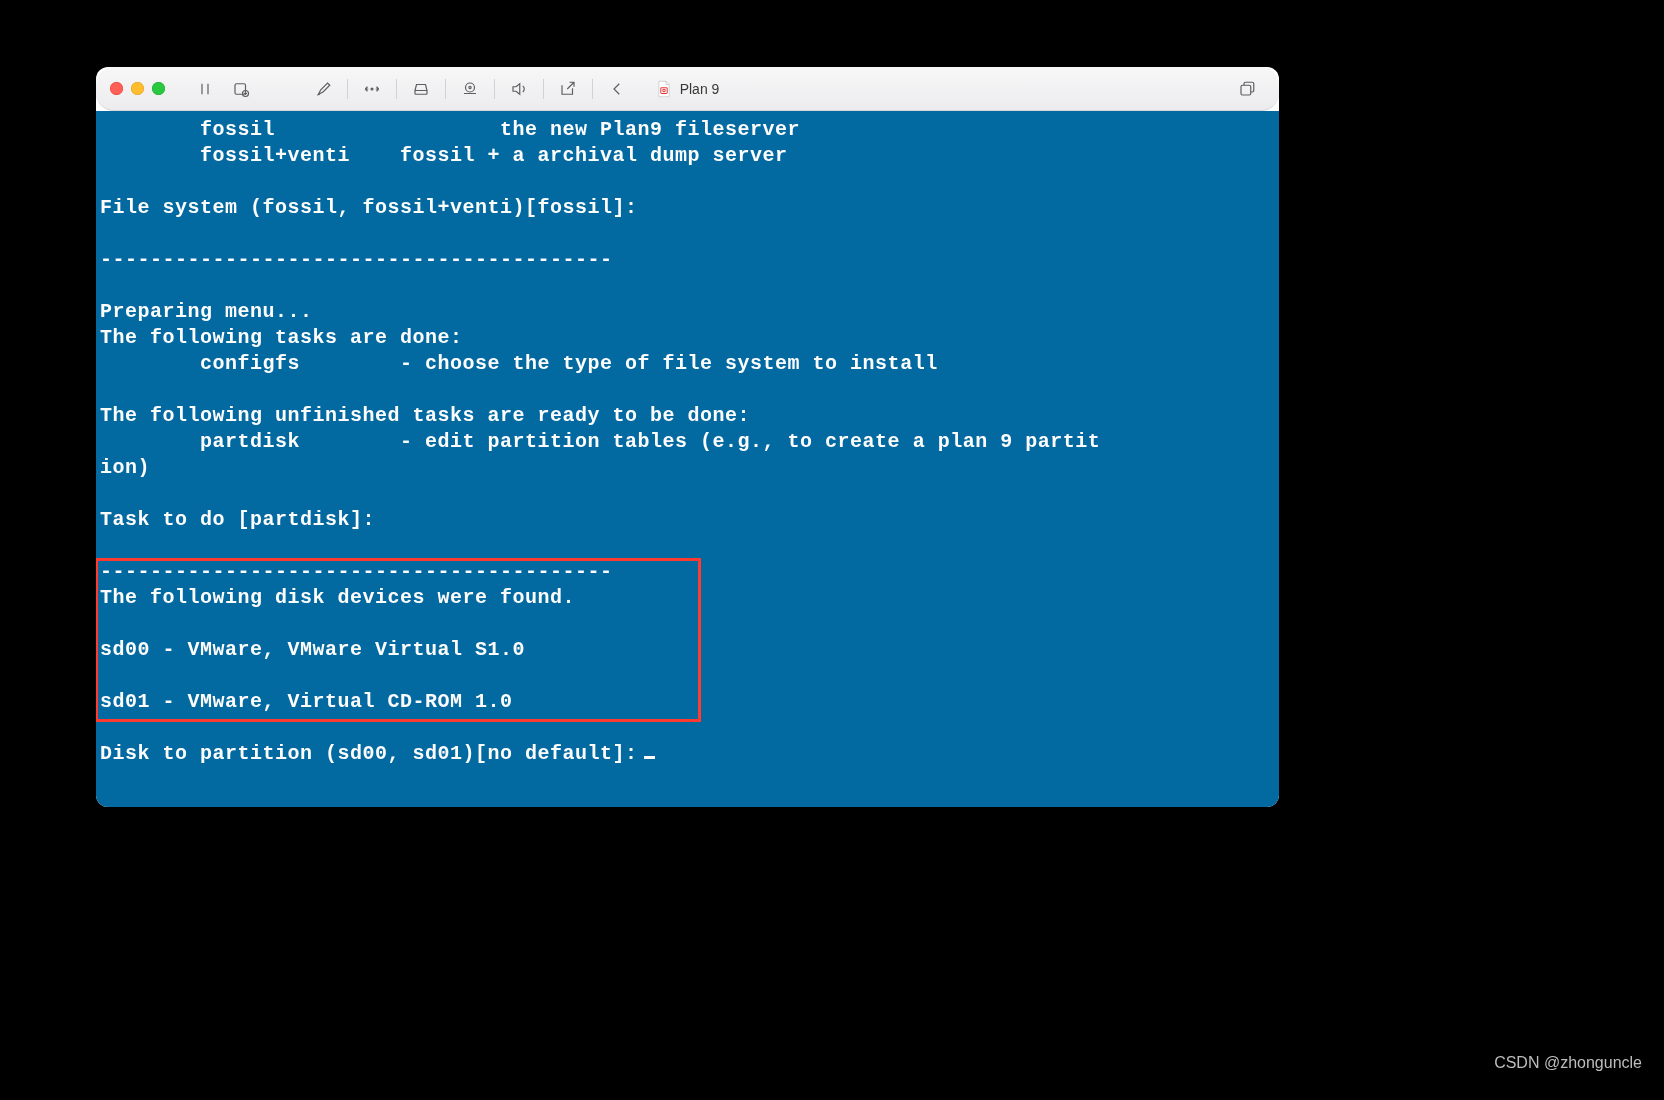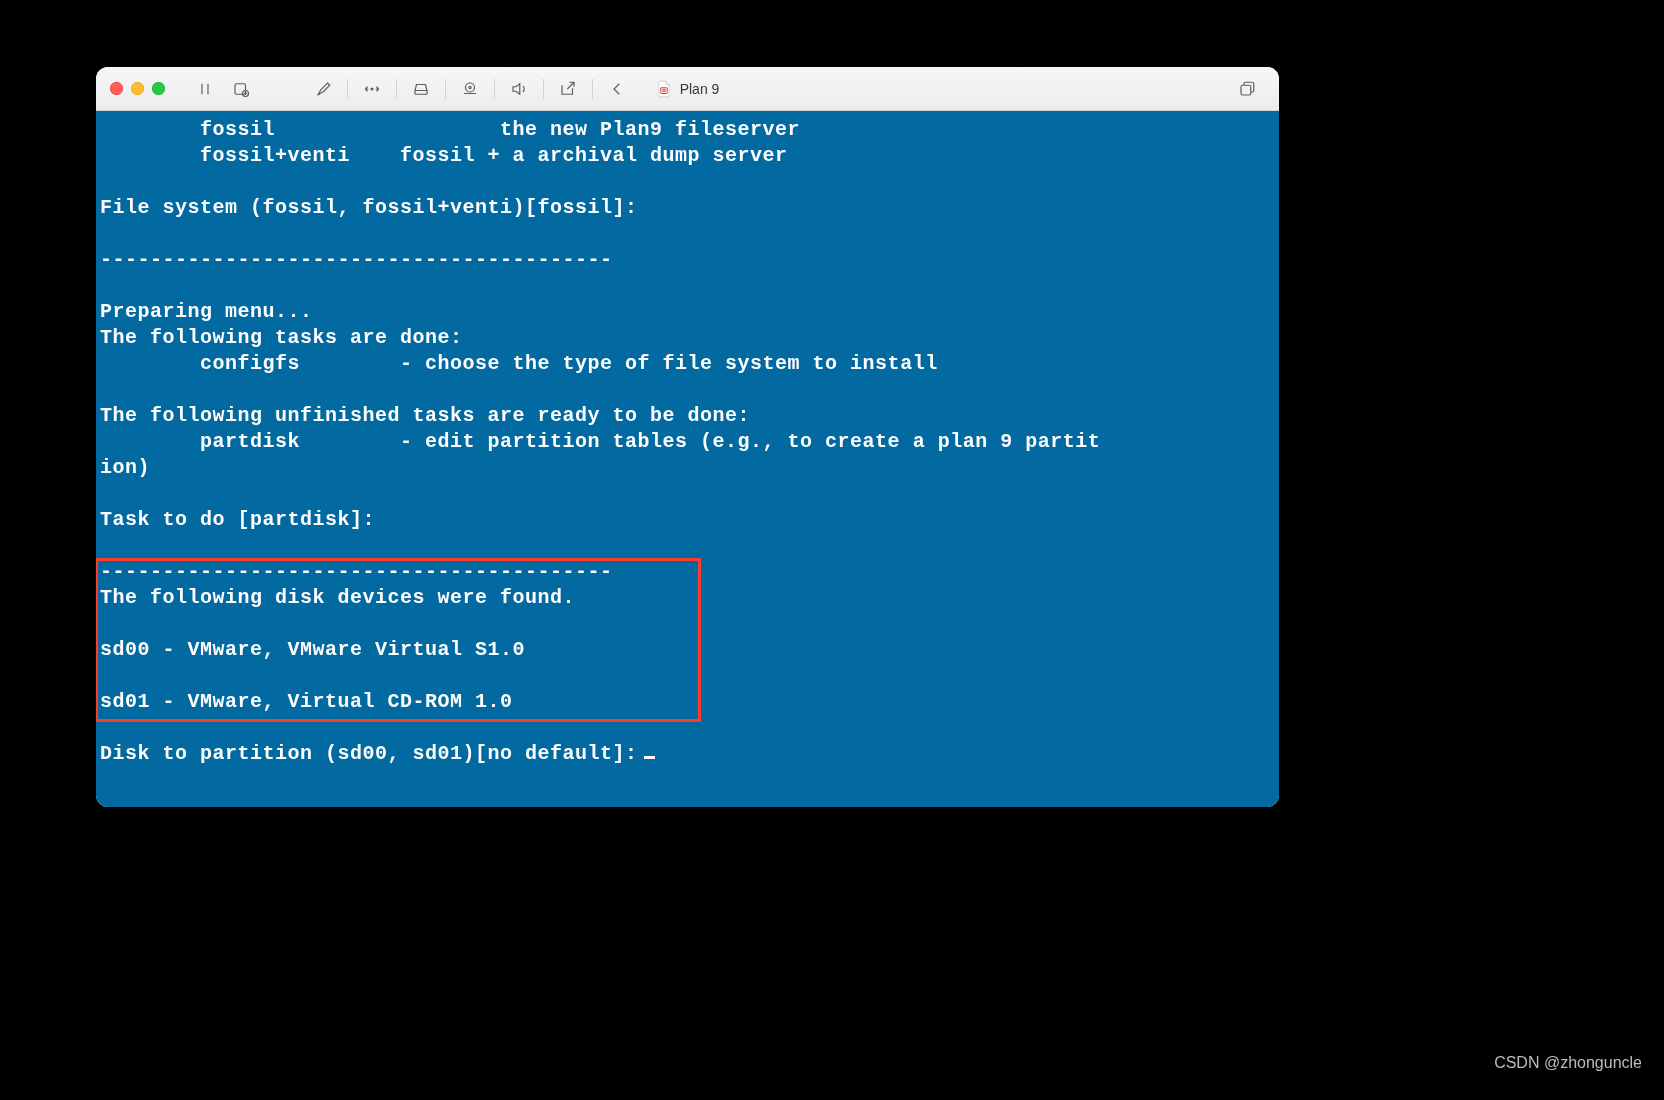--- a/index.html
+++ b/index.html
@@ -25,20 +25,21 @@
     flex-direction: column;
   }
   .titlebar {
     height: 44px;
     background: linear-gradient(#f7f7f8,#ececee);
     display: flex;
     align-items: center;
     padding: 0 14px;
     border-bottom: 1px solid #d5d5d7;
     position: relative;
+    border-radius: 18px;
   }
   .traffic { display: flex; gap: 8px; align-items: center; }
   .dot { width: 13px; height: 13px; border-radius: 50%; }
   .dot.red    { background:#ff5f57; box-shadow: inset 0 0 0 .5px #e24238; }
   .dot.yellow { background:#febc2e; box-shadow: inset 0 0 0 .5px #dea022; }
   .dot.green  { background:#28c840; box-shadow: inset 0 0 0 .5px #1da52e; }
   .tb-group   { display:flex; align-items:center; gap:0; margin-left:22px; }
   .tb-btn {
     width:36px; height:28px; display:flex; align-items:center; justify-content:center;
     color:#5e5e63; border-radius:6px;

